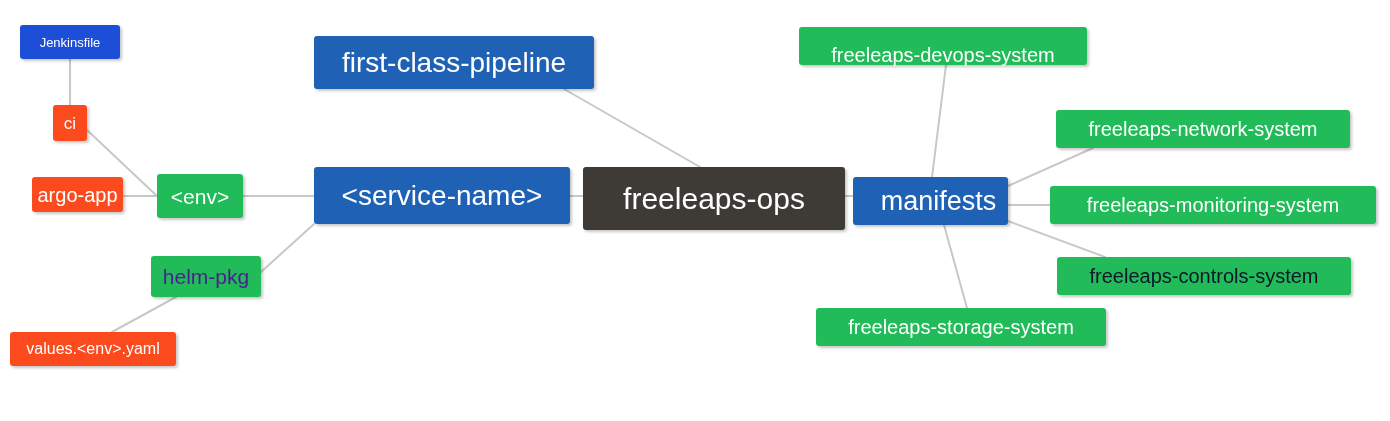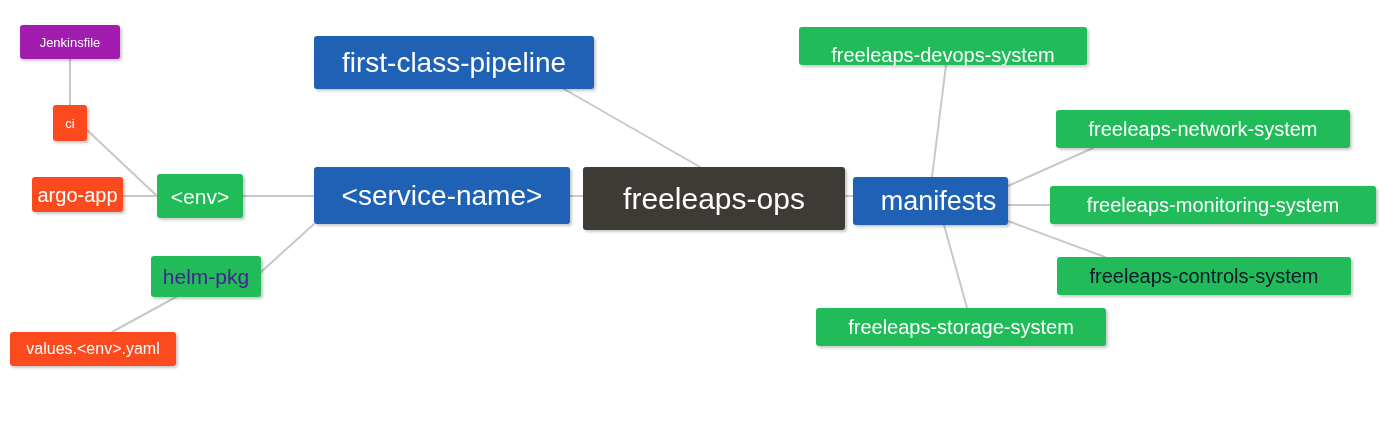--- a/index.html
+++ b/index.html
@@ -54,24 +54,24 @@
       <line x1="176" y1="297" x2="112" y2="332" stroke="#c8c8c8" stroke-width="2" stroke-linecap="round"></line>
       <line x1="570" y1="196" x2="583" y2="196" stroke="#c8c8c8" stroke-width="2" stroke-linecap="round"></line>
       <line x1="564" y1="89" x2="700" y2="167" stroke="#c8c8c8" stroke-width="2" stroke-linecap="round"></line>
       <line x1="845" y1="196" x2="853" y2="196" stroke="#c8c8c8" stroke-width="2" stroke-linecap="round"></line>
       <line x1="932" y1="177" x2="946" y2="65" stroke="#c8c8c8" stroke-width="2" stroke-linecap="round"></line>
       <line x1="1008" y1="186" x2="1093" y2="148" stroke="#c8c8c8" stroke-width="2" stroke-linecap="round"></line>
       <line x1="1008" y1="205" x2="1050" y2="205" stroke="#c8c8c8" stroke-width="2" stroke-linecap="round"></line>
       <line x1="1008" y1="221" x2="1105" y2="257" stroke="#c8c8c8" stroke-width="2" stroke-linecap="round"></line>
       <line x1="944" y1="225" x2="967" y2="308" stroke="#c8c8c8" stroke-width="2" stroke-linecap="round"></line>
     </svg>
-<div class="node" style="left: 20px; top: 25px; width: 100px; height: 34px; background: #a21caf; color: rgb(255, 255, 255); font-size: 13px;">
+<div class="node" style="left: 20px; top: 25px; width: 100px; height: 34px; background: #1d4ed8; color: rgb(255, 255, 255); font-size: 13px;">
       <span class="node-label">Jenkinsfile</span>
     </div>
-    <div class="node" style="left: 53px; top: 105px; width: 34px; height: 36px; background: rgb(251, 74, 29); color: rgb(255, 255, 255); font-size: 13px;">
+    <div class="node" style="left: 53px; top: 105px; width: 34px; height: 36px; background: rgb(251, 74, 29); color: rgb(255, 255, 255); font-size: 17px;">
       <span class="node-label">ci</span>
     </div>
     <div class="node" style="left: 32px; top: 177px; width: 91px; height: 35px; background: rgb(251, 74, 29); color: rgb(255, 255, 255); font-size: 20px;">
       <span class="node-label">argo-app</span>
     </div>
     <div class="node" style="left: 157px; top: 174px; width: 86px; height: 44px; background: rgb(34, 187, 89); color: rgb(255, 255, 255); font-size: 21px;">
       <span class="node-label">&lt;env&gt;</span>
     </div>
     <div class="node" style="left: 151px; top: 256px; width: 110px; height: 41px; background: rgb(34, 187, 89); color: #4c1d95; font-size: 21px;">
       <span class="node-label">helm-pkg</span>

